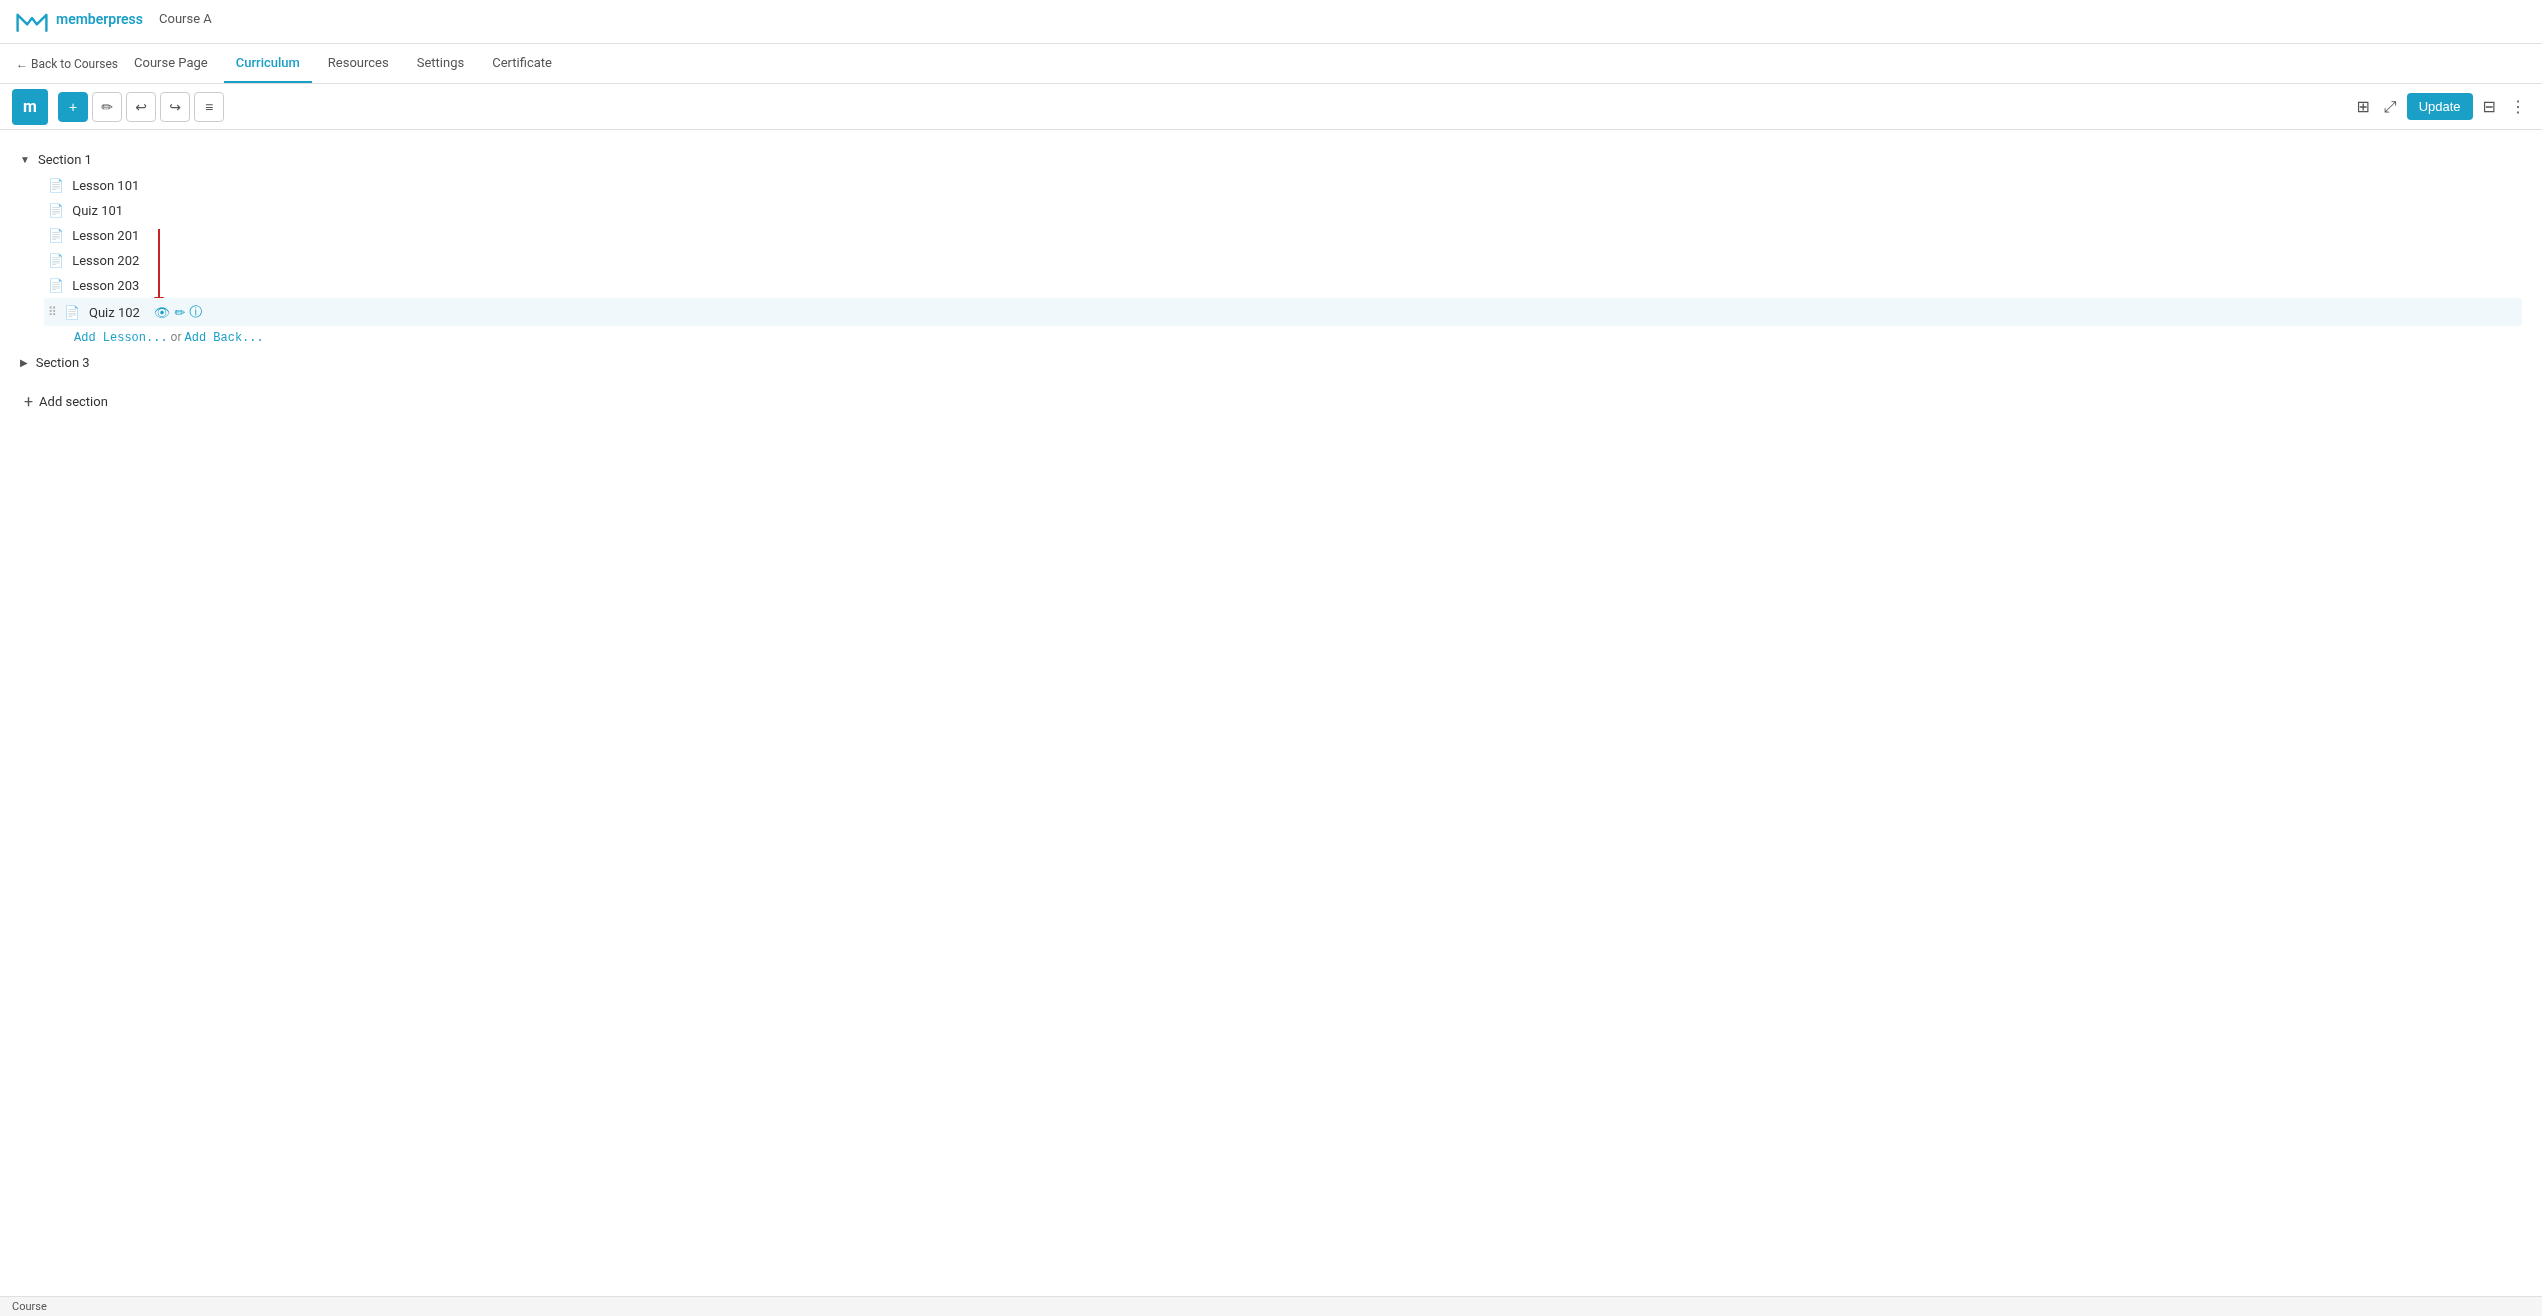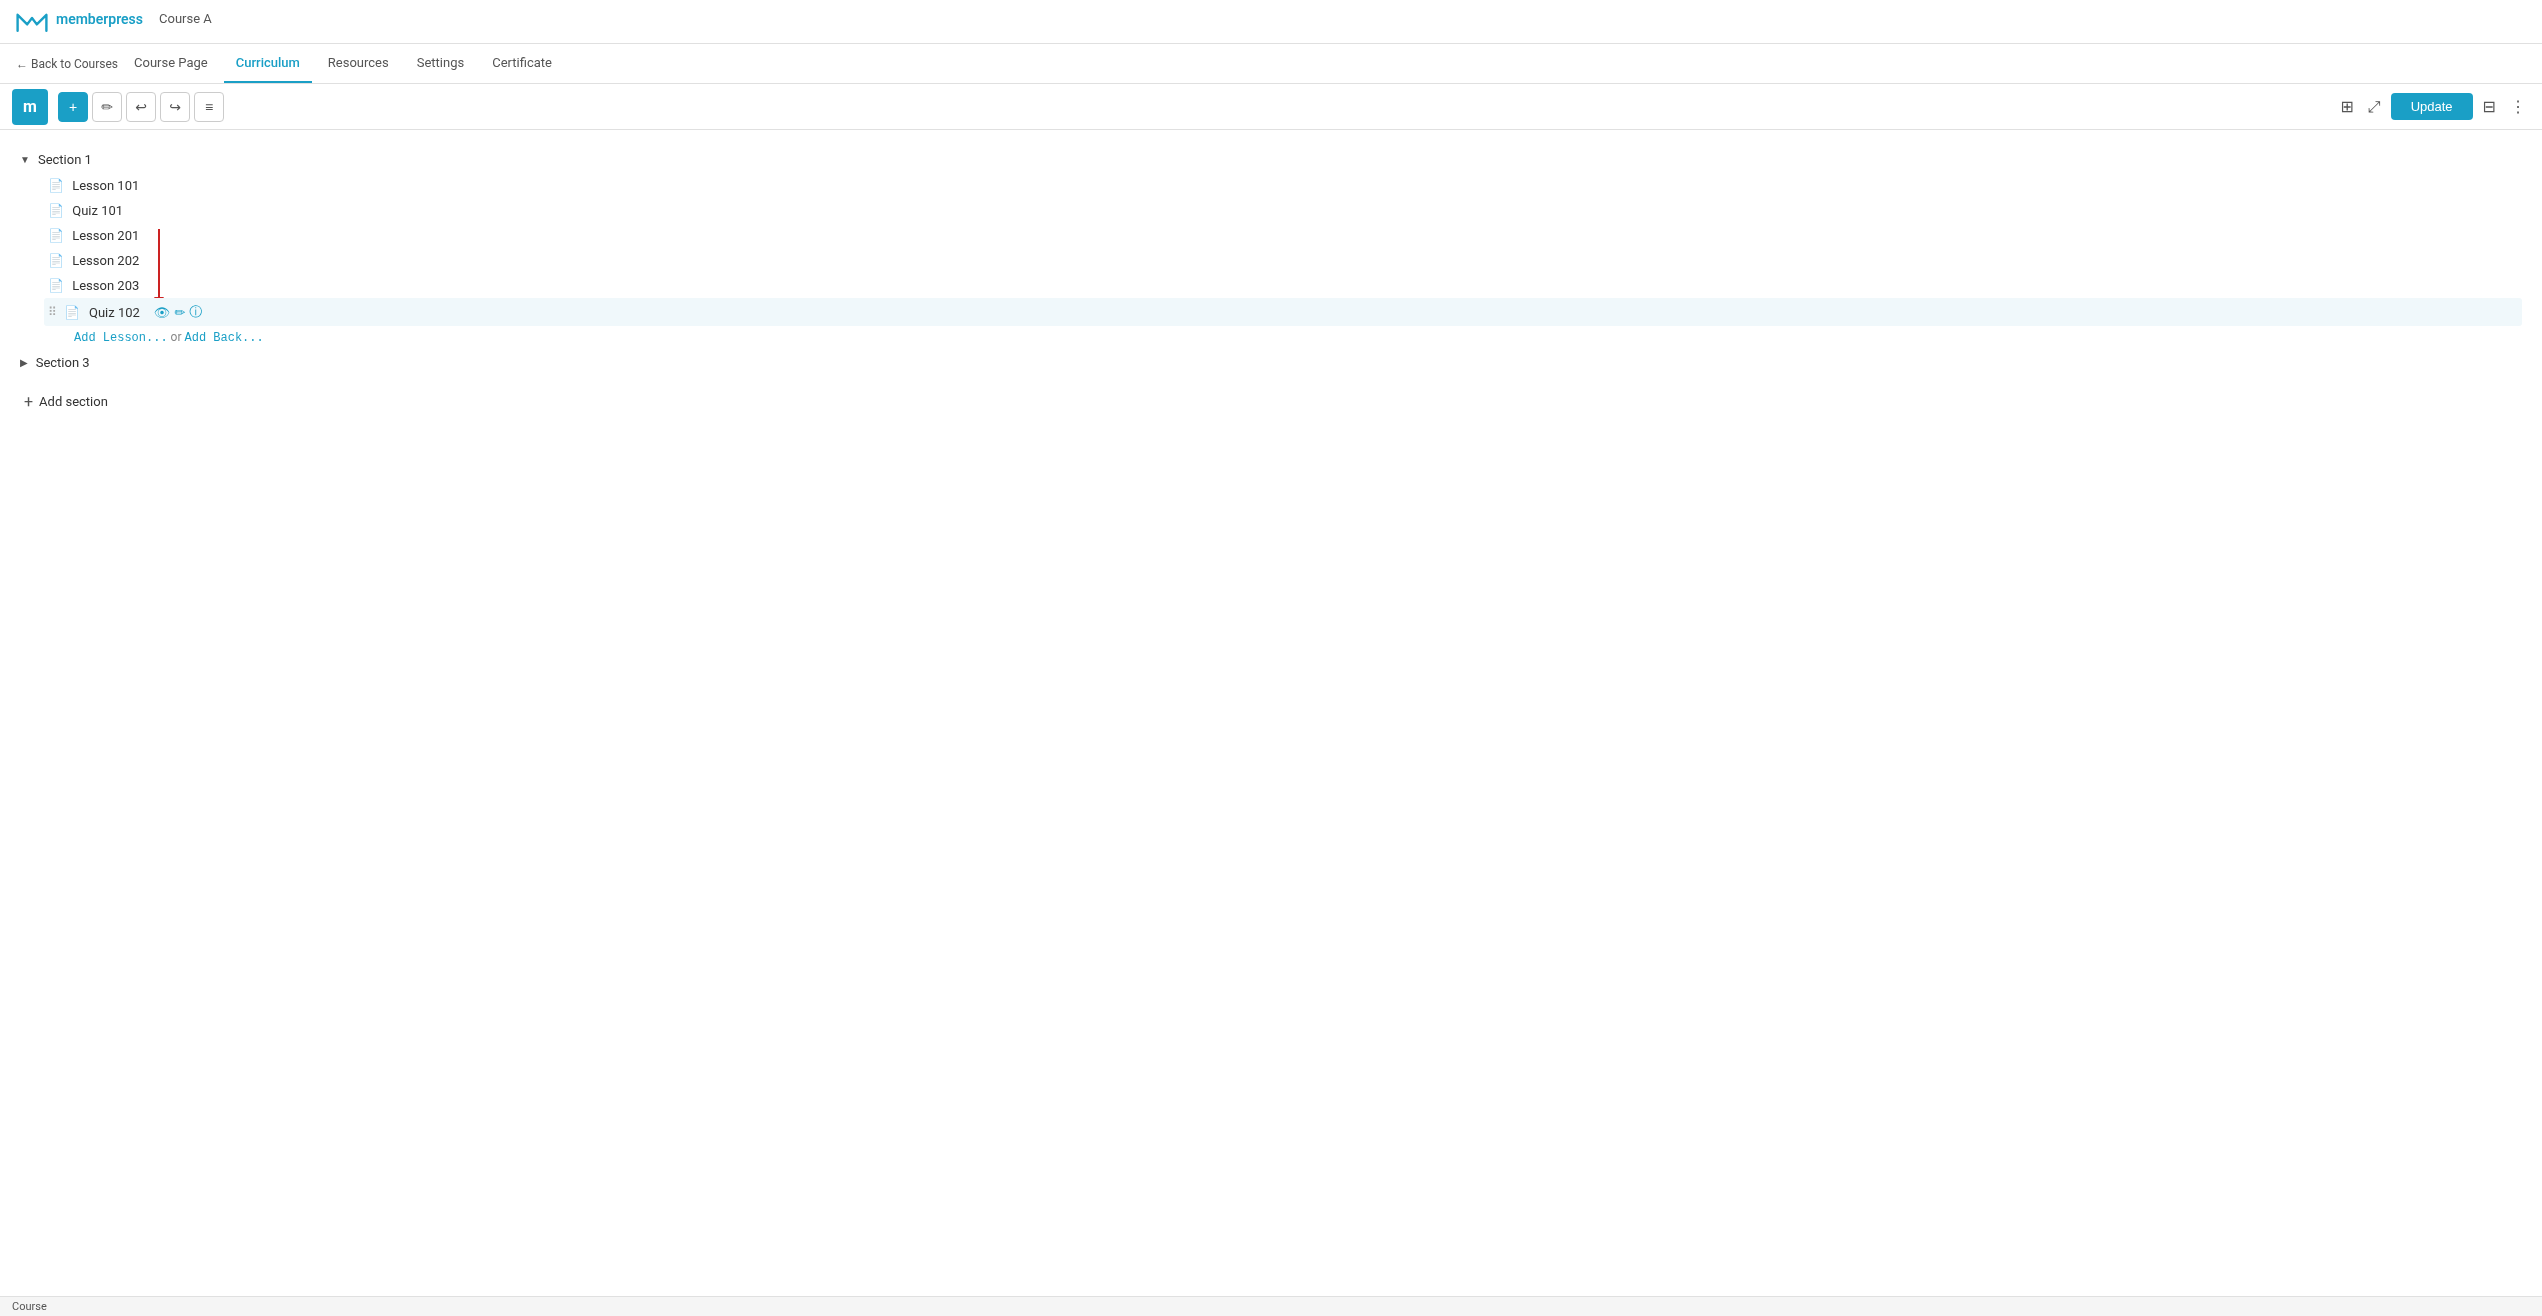--- a/index.html
+++ b/index.html
@@ -108,21 +108,21 @@
       color: #fff;
     }
     .toolbar-spacer {
       flex: 1;
     }
     .update-btn {
       background: #1a9fc6;
       color: #fff;
       border: none;
       border-radius: 4px;
-      padding: 6px 20px;
+      padding: 6px 12px;
       font-size: 13px;
       font-weight: 500;
       cursor: pointer;
     }
     .toolbar-right {
       display: flex;
       align-items: center;
       gap: 6px;
     }
     .toolbar-icon-btn {

